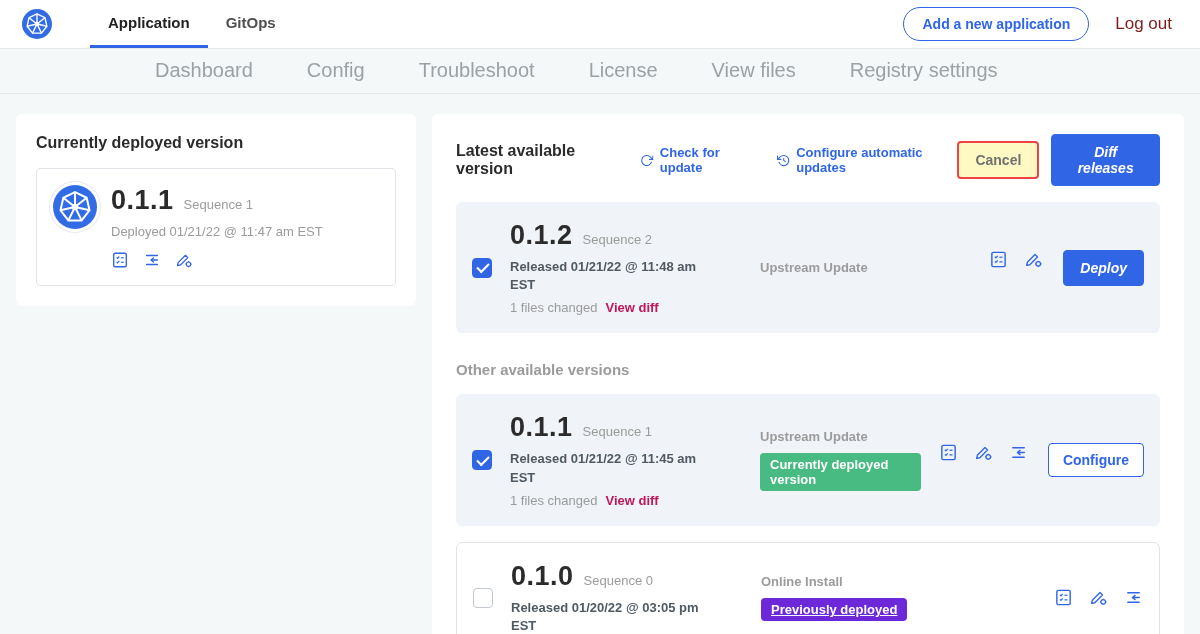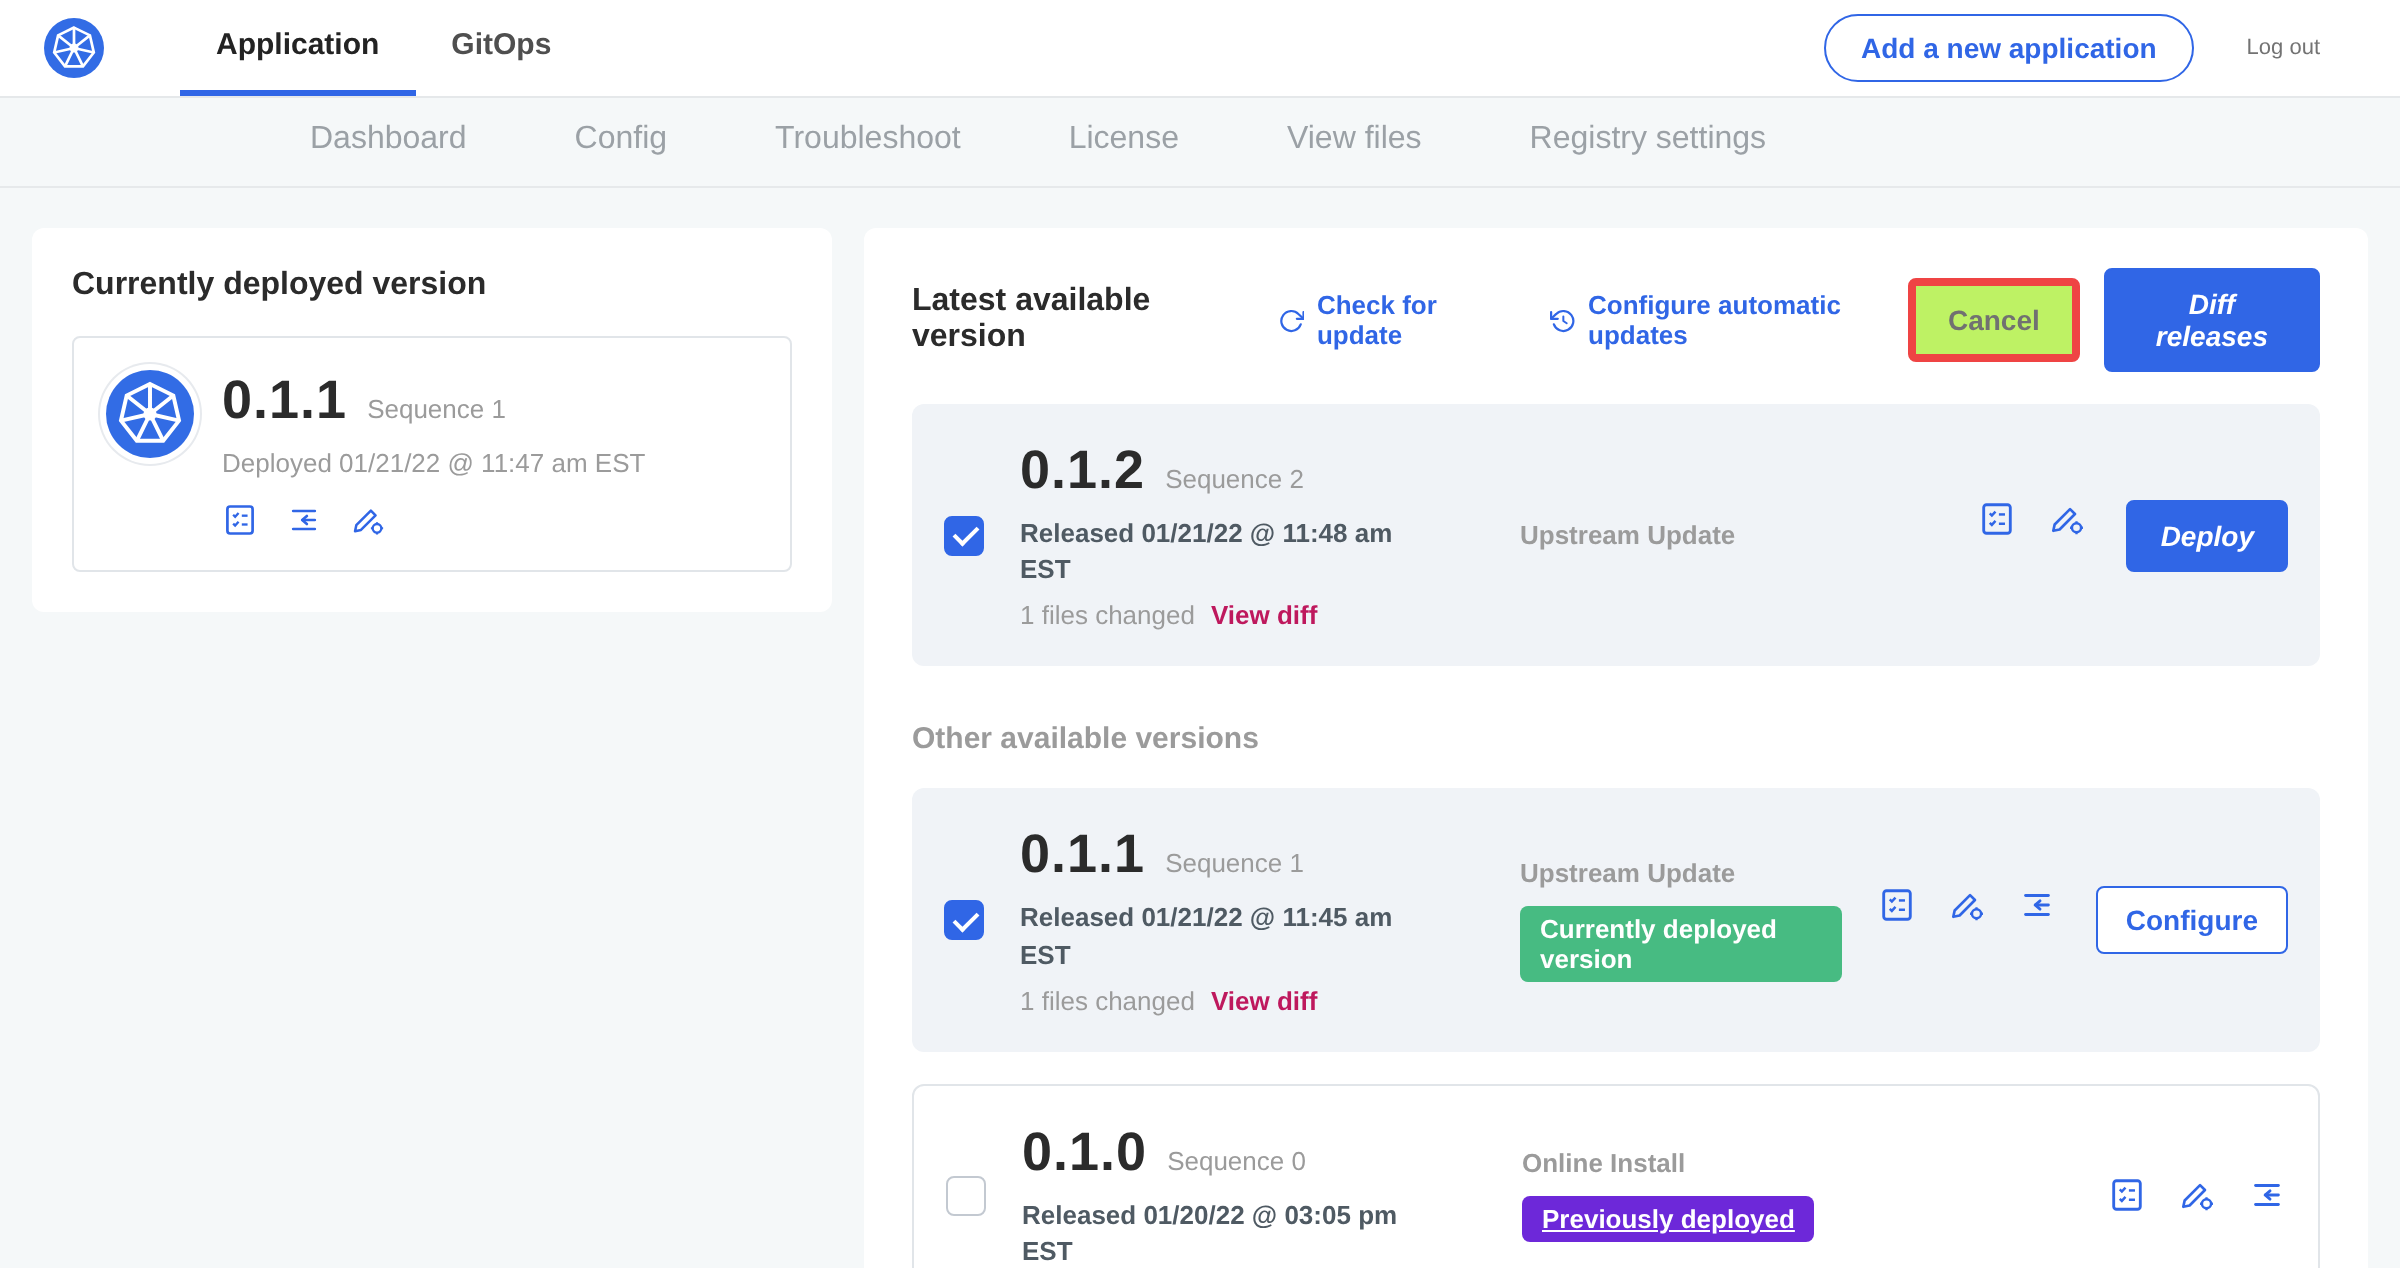--- a/index.html
+++ b/index.html
@@ -8,25 +8,25 @@
   svg.ic { display:block; }
 
   
   .topnav { height:49px; background:#fff; border-bottom:1px solid #e5e8ea; display:flex; align-items:stretch; padding:0 22px; }
   .brand { display:flex; align-items:center; margin-right:38px; }
   .topnav-tabs { display:flex; align-items:stretch; }
   .toptab { display:flex; align-items:center; padding:0 18px; font-size:15px; font-weight:700; color:#4f4f4f; cursor:pointer; border-bottom:3px solid transparent; }
   .toptab.active { color:#232323; border-bottom-color:#3066e6; }
   .topnav-right { margin-left:auto; display:flex; align-items:center; gap:26px; }
   .add-app-btn { background:#fff; border:1px solid #3066e6; color:#3066e6; font-family:inherit; font-size:14px; font-weight:700; border-radius:17px; padding:8px 18px; cursor:pointer; }
-  .logout { font-size:11px; color:#737373; cursor:pointer; margin-right:18px; }
+  .logout { font-size:17px; color:#7f1d1d; cursor:pointer; margin-right:6px; }
 
   
   .subnav { height:45px; background:#f5f8f9; border-bottom:1px solid #e6e9eb; display:flex; align-items:stretch; padding-left:128px; }
-  .subtab { display:flex; align-items:center; padding:0 27px; font-size:16px; color:#9ba1a6; cursor:pointer; border-bottom:2px solid transparent; }
+  .subtab { display:flex; align-items:center; padding:0 27px; font-size:20px; color:#9ba1a6; cursor:pointer; border-bottom:2px solid transparent; }
   .subtab.active { color:#2b2b2b; font-weight:700; border-bottom-color:#3066e6; }
 
   
   .content { display:flex; align-items:flex-start; gap:16px; padding:20px 16px; }
 
   .card { background:#fff; border-radius:6px; }
   .left-panel { width:400px; padding:20px; }
   .panel-title { font-size:16px; font-weight:700; color:#2b2b2b; }
   .deployed-card { margin-top:16px; border:1px solid #e1e5e9; border-radius:4px; padding:16px; display:flex; gap:14px; align-items:flex-start; }
   .k8s-badge { flex:none; border-radius:50%; box-shadow:0 0 0 3px #fff, 0 0 0 4px #e7eaee; }
@@ -36,21 +36,21 @@
   .deployed-at { font-size:13px; color:#9b9b9b; margin-top:8px; }
   .icon-row { display:flex; gap:14px; margin-top:12px; color:#3066e6; }
   .icon-row svg, .vactions svg { cursor:pointer; }
 
   .right-panel { flex:1; padding:20px 24px; min-height:502px; }
   .vh-header { display:flex; align-items:center; }
   .vh-title { font-size:16px; font-weight:700; color:#2b2b2b; }
   .hlink { display:flex; align-items:center; gap:6px; color:#3066e6; font-size:13px; font-weight:700; margin-left:22px; cursor:pointer; }
   .spacer { flex:1; }
   .btn { font-family:inherit; font-size:14px; font-weight:700; border-radius:4px; padding:9px 16px; cursor:pointer; }
-  .btn-cancel { background:#bef264; border:4px solid #ef4444; color:#717171; margin-right:12px; }
+  .btn-cancel { background:#fef9c3; border:2px solid #ef4444; color:#717171; margin-right:12px; }
   .btn-primary { background:#3066e6; border:1px solid #3066e6; color:#fff;font-style:italic; }
   .btn-outline { background:#fff; border:1px solid #3066e6; color:#3066e6; padding:8px 14px; }
 
   .vrow { display:flex; align-items:center; gap:18px; background:#f0f3f7; border-radius:6px; padding:18px 16px; margin-top:16px; }
   .vrow.plain { background:#fff; border:1px solid #e1e5e9; }
   .checkbox { flex:none; width:20px; height:20px; border-radius:4px; background:#fff; border:1px solid #c3c9d1; position:relative; cursor:pointer; }
   .checkbox.checked { background:#3066e6; border-color:#3066e6; }
   .checkbox.checked::after { content:""; position:absolute; left:4px; top:4.5px; width:10px; height:5px; border-left:2px solid #fff; border-bottom:2px solid #fff; transform:rotate(-45deg); }
   .vinfo { width:232px; }
   .vreleased { font-size:13px; font-weight:700; color:#4f5a63; margin-top:7px; max-width:200px; line-height:1.4; }

